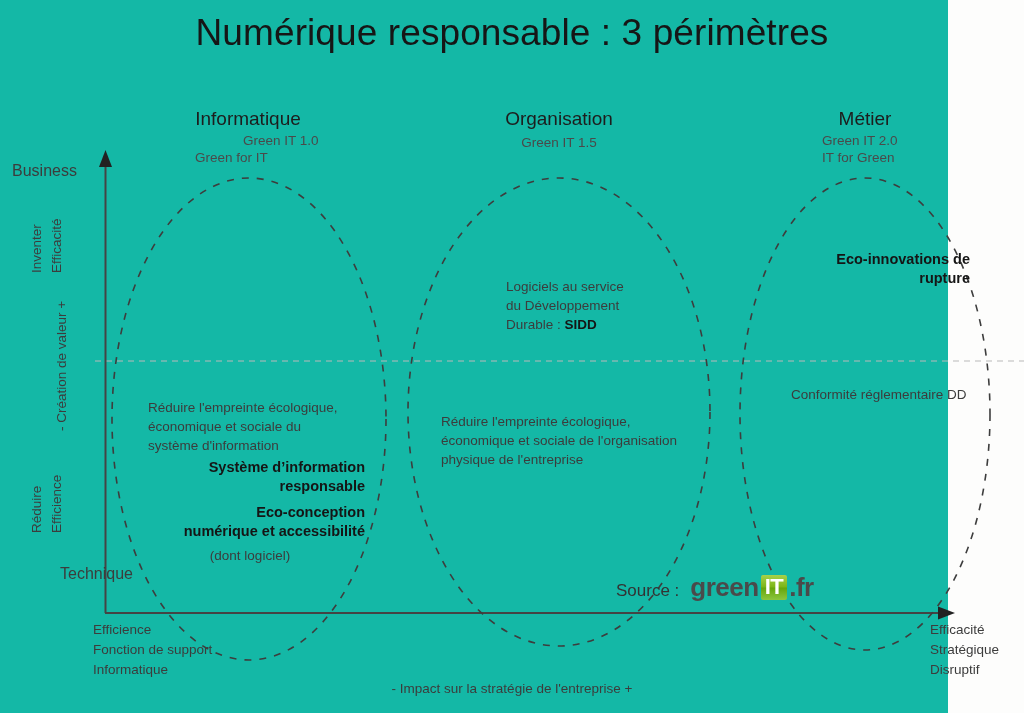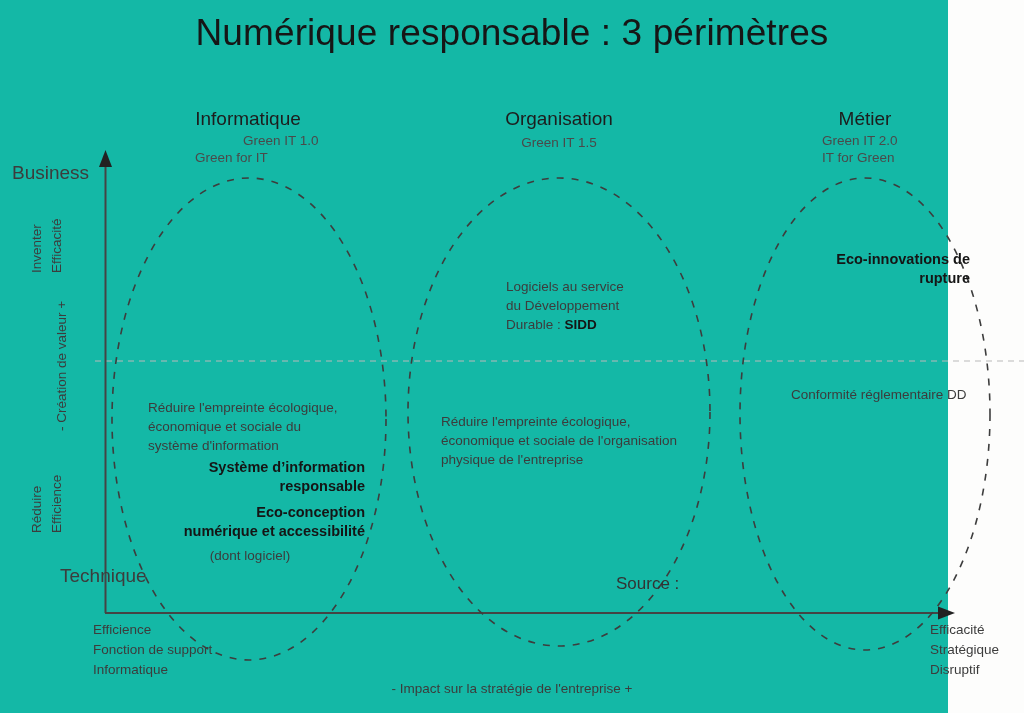--- a/index.html
+++ b/index.html
@@ -50,21 +50,21 @@
   }
   .col-sub {
     font-size: 13.5px;
     color: #4a4a4a;
     line-height: 17px;
     white-space: nowrap;
   }
 
   
   .axis-label {
-    font-size: 19px;
+    font-size: 16px;
     color: #3c3c3c;
     white-space: nowrap;
   }
   .axis-label-multiline {
     font-size: 13.5px;
     color: #3c3c3c;
     line-height: 20px;
   }
   .rot {
     transform-origin: 0 0;
@@ -211,20 +211,25 @@
 
   <div class="abs bold-text" style="left:760px; top:250px; width:210px;">
     <div>Eco-innovations de</div>
     <div>rupture</div>
   </div>
 
   <div class="abs body-text" style="left:791px; top:385px; width:220px;">Conformité réglementaire DD</div>
 
   <div class="abs" id="source-block" style="left:616px; top:574px;">
     <span id="source-label">Source :</span>
+    <span class="logo">
+      <span class="logo-green">green</span>
+        <span class="logo-it">IT</span>
+        <span class="logo-fr">.fr</span>
+    </span>
   </div>
 
   <div class="abs axis-label-multiline" style="left:93px; top:620px;">
     <div>Efficience</div>
     <div>Fonction de support</div>
     <div>Informatique</div>
   </div>
 
   <div class="abs axis-label-multiline" style="left:930px; top:620px;">
     <div>Efficacité</div>

